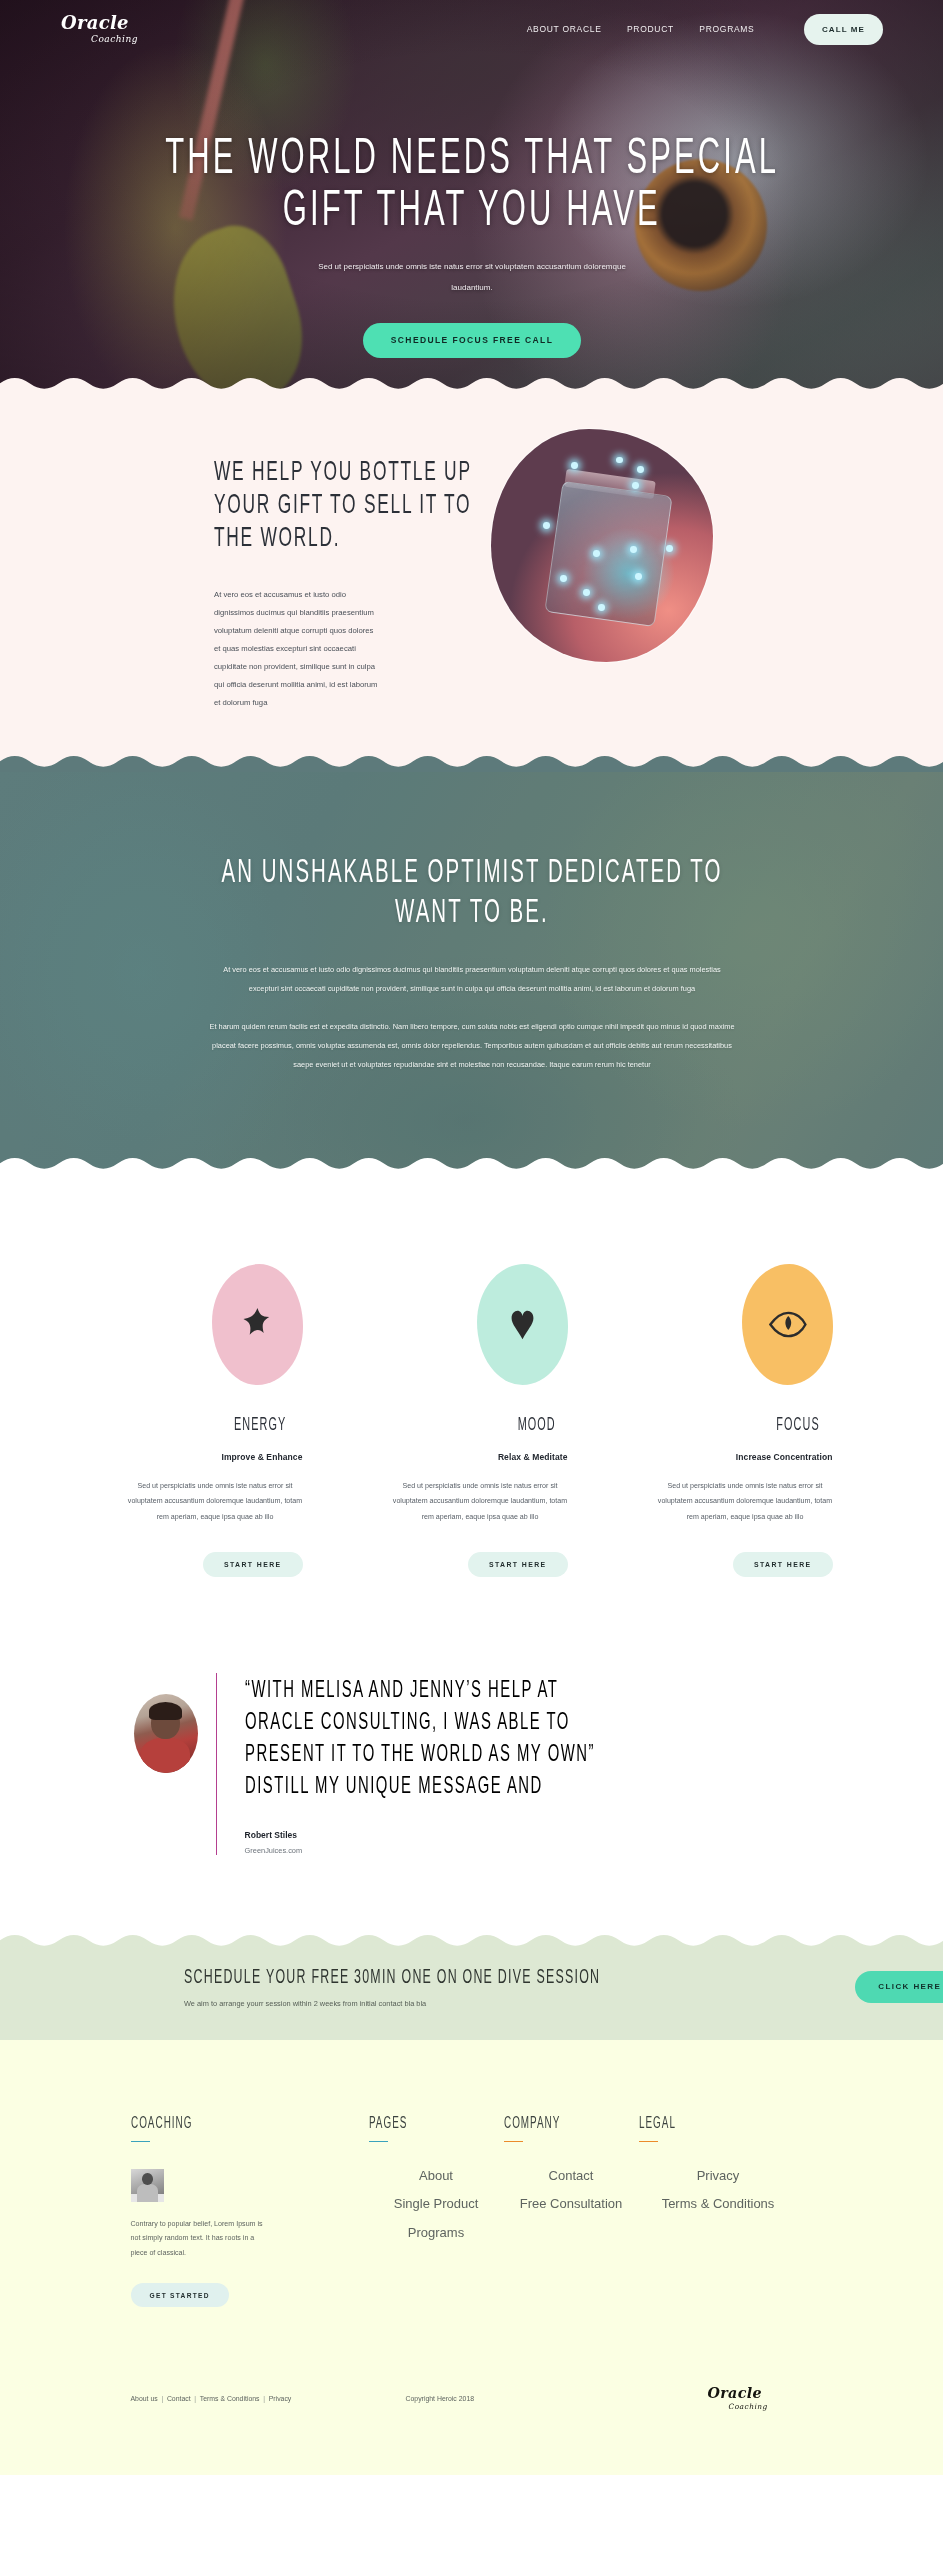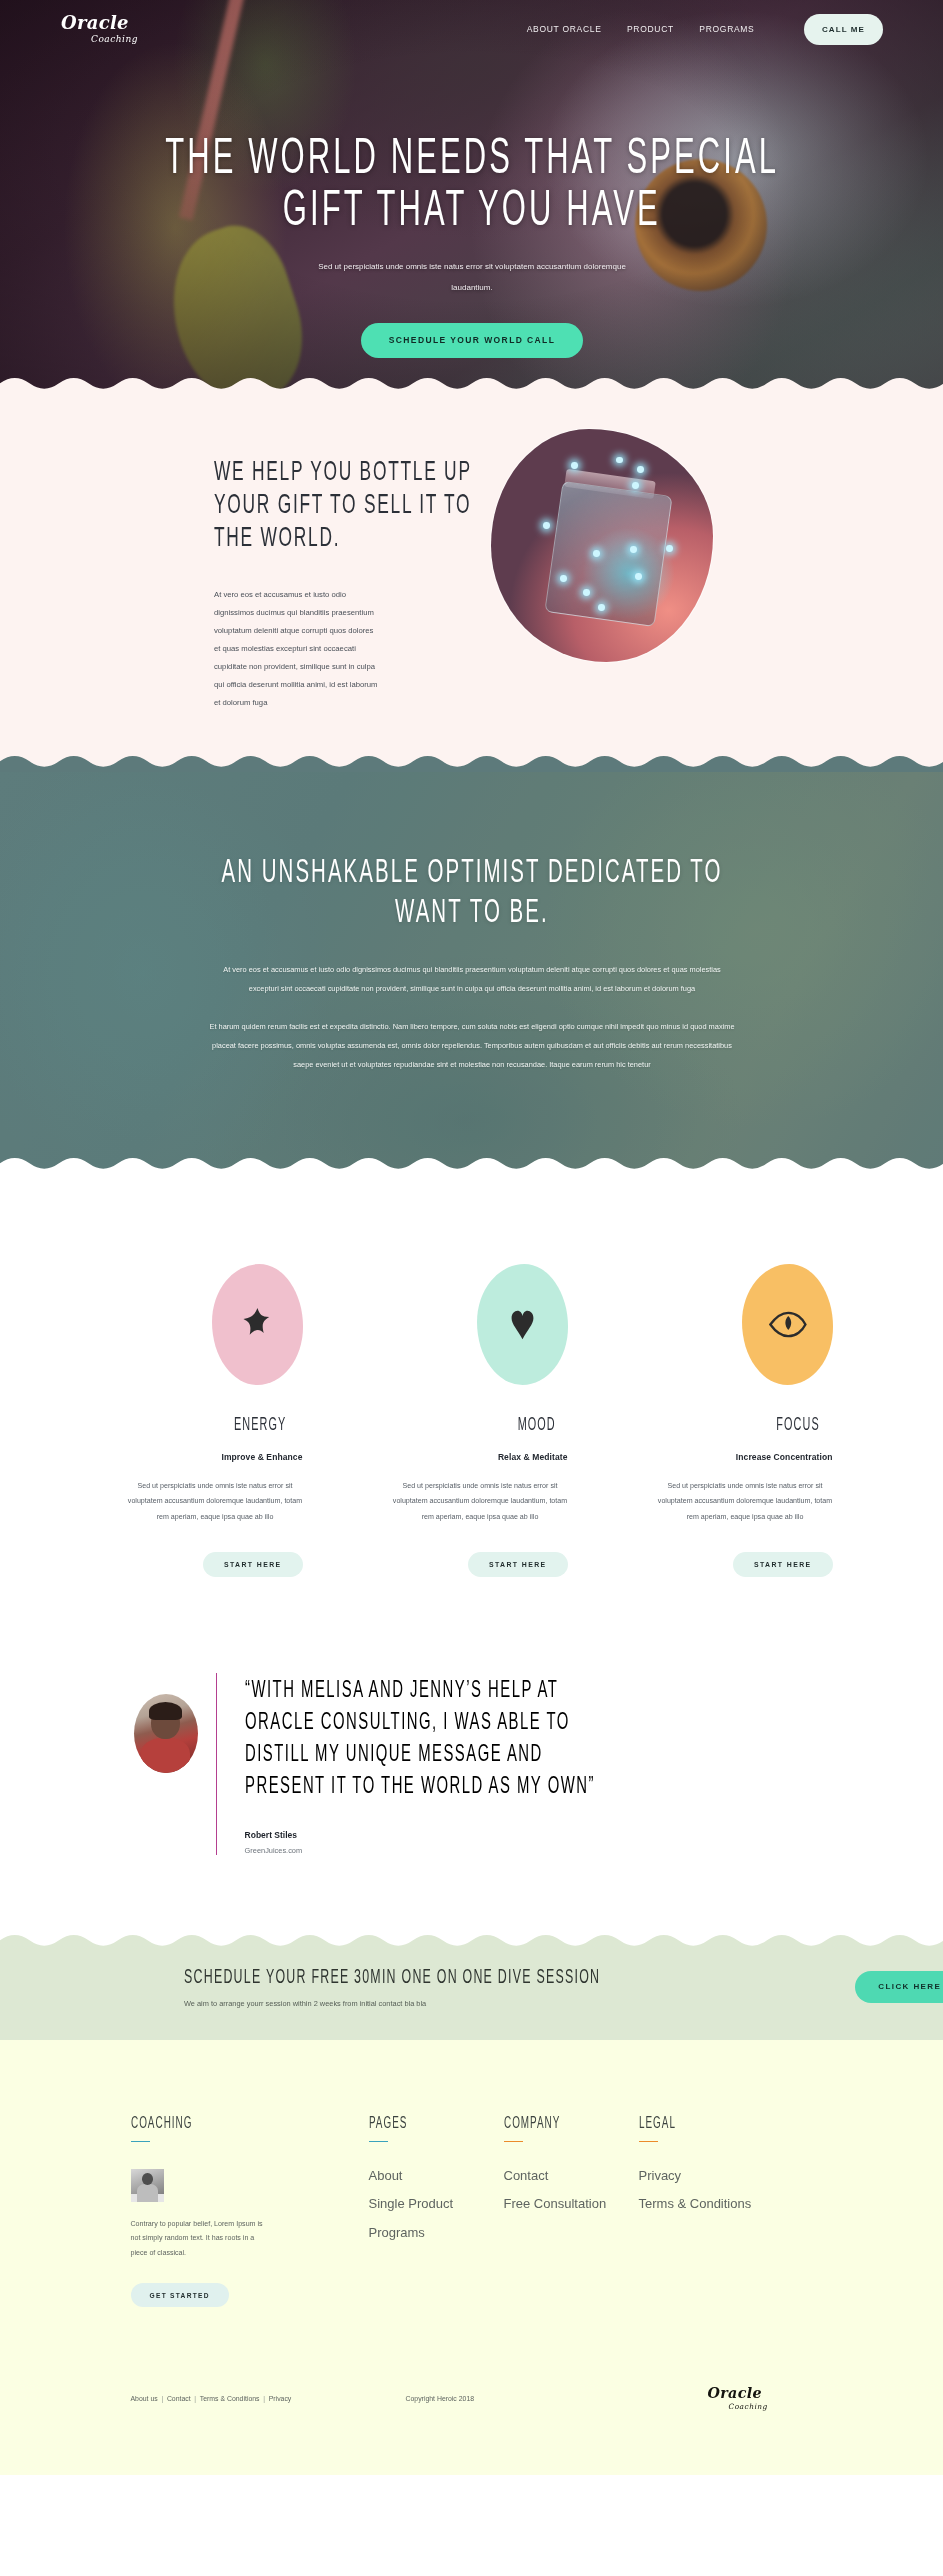--- a/index.html
+++ b/index.html
@@ -214,21 +214,21 @@
   .gb-btn{
     flex:0 0 auto;background:#4ed9b2;color:#12302a;border:none;
     padding:11.6px 23px;border-radius:17px;font-size:8px;font-weight:700;letter-spacing:1.4px;
     font-family:"Liberation Sans Narrow","Liberation Sans",sans-serif;cursor:pointer;white-space:nowrap;
   }
 
   
   .footer{width:944px;background:#fbffe3;padding:74px 61px 0;}
   .f-cols{display:flex;max-width:683px;margin:0 auto;}
   .f-brand{width:238px;padding-right:32px;}
-  .f-col{width:135px;}
+  .f-col{width:135px;text-align:center;}
   .f-col.wide{width:159px;}
   .f-h{font-size:16px;color:#3c4340;}
   .f-rule{width:19px;height:1.1px;margin-top:9.5px;}
   .f-photo{
     width:33px;height:33px;margin-top:26.5px;overflow:hidden;position:relative;
     background:linear-gradient(160deg,#d8d8d8,#9e9e9e 55%,#6f6f6f);
   }
   .fp-head{position:absolute;left:11.6px;top:4.2px;width:10.6px;height:11.6px;border-radius:50%;background:#4e4e4e;}
   .fp-body{position:absolute;left:6.4px;top:15px;width:21px;height:18px;border-radius:36% 36% 0 0;background:#bdbdbd;}
   .fp-desk{position:absolute;left:0;bottom:0;width:33px;height:7.4px;background:#e6e6e6;}
@@ -287,21 +287,21 @@
     <div class="hero-body">
       <div class="hero-h1">
         <div class="dwrap">
             <span class="display">THE WORLD NEEDS THAT SPECIAL</span>
           </div>
         <div class="dwrap">
             <span class="display">GIFT THAT YOU HAVE</span>
           </div>
       </div>
       <p class="hero-sub">Sed ut perspiciatis unde omnis iste natus error sit voluptatem accusantium doloremque laudantium.</p>
-      <button class="hero-cta">SCHEDULE YOUR WORLD CALL</button>
+      <button class="hero-cta">SCHEDULE FOCUS FREE CALL</button>
     </div>
 
     <svg class="scallop" style="bottom:-0.5px" viewBox="0 0 1783 34" preserveAspectRatio="none">
       <path d="M0,34 L0,12 Q27.86,-8 55.72,12 Q83.58,32 111.44,12 Q139.3,-8 167.16,12 Q195.02,32 222.88,12 Q250.73,-8 278.59,12 Q306.45,32 334.31,12 Q362.17,-8 390.03,12 Q417.89,32 445.75,12 Q473.61,-8 501.47,12 Q529.33,32 557.19,12 Q585.05,-8 612.91,12 Q640.77,32 668.63,12 Q696.48,-8 724.34,12 Q752.2,32 780.06,12 Q807.92,-8 835.78,12 Q863.64,32 891.5,12 Q919.36,-8 947.22,12 Q975.08,32 1002.94,12 Q1030.8,-8 1058.66,12 Q1086.52,32 1114.38,12 Q1142.23,-8 1170.09,12 Q1197.95,32 1225.81,12 Q1253.67,-8 1281.53,12 Q1309.39,32 1337.25,12 Q1365.11,-8 1392.97,12 Q1420.83,32 1448.69,12 Q1476.55,-8 1504.41,12 Q1532.27,32 1560.13,12 Q1587.98,-8 1615.84,12 Q1643.7,32 1671.56,12 Q1699.42,-8 1727.28,12 Q1755.14,32 1783,12 L1783,34 Z" fill="#fdf3f1"></path>
     </svg>
   </section>
 
   <section class="pink">
     <div class="pink-inner">
       <div class="pink-left">
@@ -427,24 +427,24 @@
       <div class="qbar"></div>
       <div class="testi-txt">
         <div class="testi-q">
           <div class="dwrap-l">
               <span class="display-l">“WITH MELISA AND JENNY’S HELP AT</span>
             </div>
           <div class="dwrap-l">
               <span class="display-l">ORACLE CONSULTING, I WAS ABLE TO</span>
             </div>
           <div class="dwrap-l">
+              <span class="display-l">PRESENT IT TO THE WORLD AS MY OWN”</span>
+            </div>
+          <div class="dwrap-l">
               <span class="display-l">DISTILL MY UNIQUE MESSAGE AND</span>
-            </div>
-          <div class="dwrap-l">
-              <span class="display-l">PRESENT IT TO THE WORLD AS MY OWN”</span>
             </div>
         </div>
         <div class="testi-name">Robert Stiles</div>
         <div class="testi-site">GreenJuices.com</div>
       </div>
     </div>
   </section>
 
   <section class="greenband">
     <svg class="scallop" style="top:0" viewBox="0 0 1783 34" preserveAspectRatio="none">

